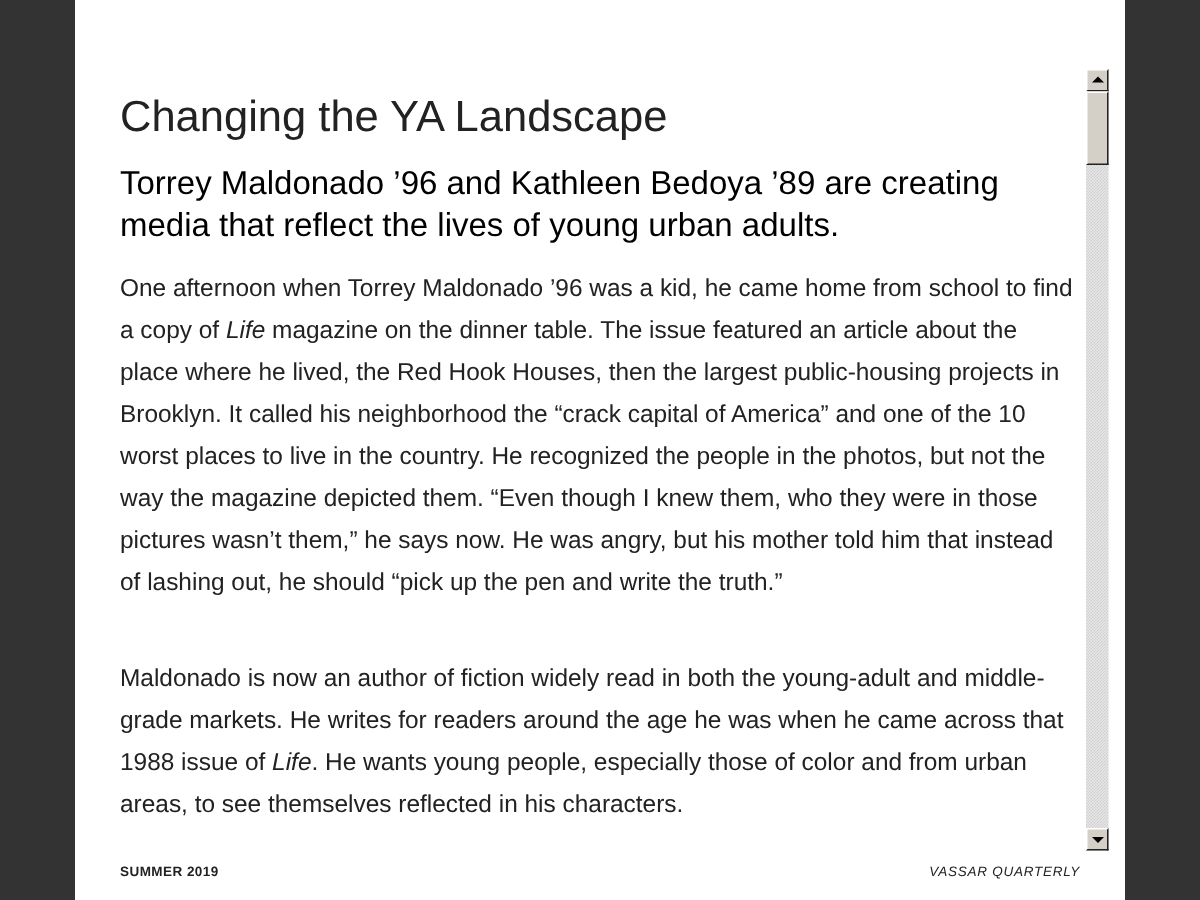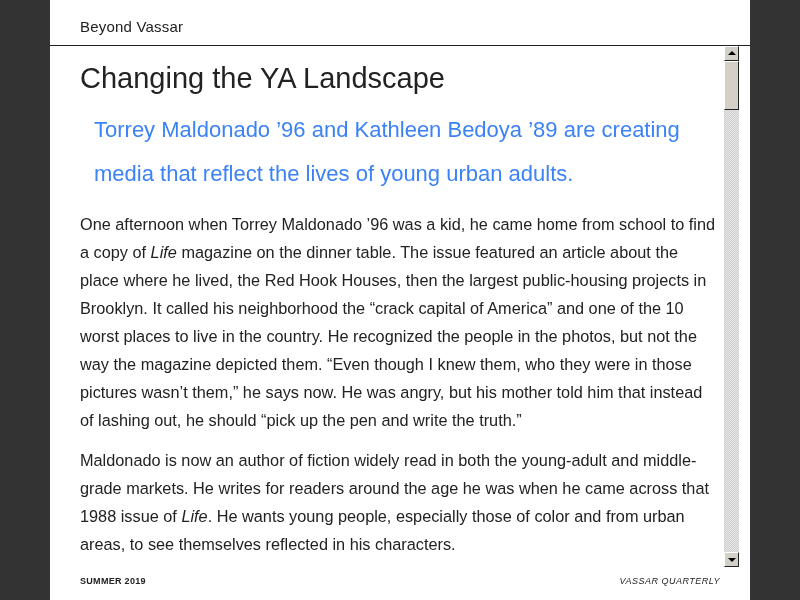--- a/index.html
+++ b/index.html
@@ -2,43 +2,40 @@
 <html><head>
 <meta charset="utf-8">
 <style>
   html, body { margin:0; padding:0; }
   body { width:800px; height:600px; background:#333333; position:relative; overflow:hidden; font-family:"Liberation Sans", sans-serif; color:#222; }
   .page { position:absolute; left:50px; top:0; width:700px; height:600px; background:#ffffff; }
   .header { position:absolute; left:0; top:0; width:700px; height:45px; border-bottom:1.5px solid #222; }
   .section-label { position:absolute; left:30px; top:18px; font-size:15px; color:#222; letter-spacing:0.2px; }
   .content { position:absolute; left:30px; top:46px; width:640px; height:522px; overflow:hidden; }
   .title { margin:12px 0 0 0; font-size:29px; font-weight:normal; color:#222; line-height:40px; }
-  .subtitle { margin:10px 0 0 14px; font-size:22px; line-height:44px; color:#3b82f6; width:640px; }
+  .subtitle { margin:10px 0 0 0; font-size:22px; line-height:28px; color:#000000; width:640px; }
   .para { margin:14px 0 0 0; font-size:16.3px; line-height:28px; color:#222; width:640px; }
-  .para + .para { margin-top:12px; }
+  .para + .para { margin-top:36px; }
   .para em { }
   .scrollbar { position:absolute; left:674px; top:46px; width:15px; height:521px; background-color:#e6e6e6;
     background-image: linear-gradient(45deg, #cfcfcf 25%, transparent 25%, transparent 75%, #cfcfcf 75%), linear-gradient(45deg, #cfcfcf 25%, transparent 25%, transparent 75%, #cfcfcf 75%);
     background-size:2px 2px; background-position:0 0, 1px 1px; }
   .sb-btn { position:absolute; left:0; width:13px; height:13px; background:#d4d0c8; border-top:1px solid #fff; border-left:1px solid #fff; border-right:1px solid #222; border-bottom:1px solid #222; box-sizing:content-box; }
   .sb-btn.up { top:0; }
   .sb-btn.down { bottom:0; }
   .arrow-up { position:absolute; left:3px; top:4px; width:0; height:0; border-left:4px solid transparent; border-right:4px solid transparent; border-bottom:4px solid #000; }
   .arrow-down { position:absolute; left:3px; top:5px; width:0; height:0; border-left:4px solid transparent; border-right:4px solid transparent; border-top:4px solid #000; }
   .sb-thumb { position:absolute; left:0; top:15px; width:13px; height:47px; background:#d4d0c8; border-top:1px solid #fff; border-left:1px solid #fff; border-right:1px solid #222; border-bottom:1px solid #222; }
   .footer-left { position:absolute; left:30px; top:576px; font-size:9px; font-weight:bold; color:#222; letter-spacing:0.3px; }
   .footer-right { position:absolute; right:30px; top:576px; font-size:9px; color:#222; letter-spacing:0.5px;font-style:italic; }
 </style>
 </head>
 <body>
 
 <div class="page">
-  <div class="header">
-    <span class="section-label">Beyond Vassar</span>
-  </div>
 
   <div class="content">
     <h1 class="title">Changing the YA Landscape</h1>
     <p class="subtitle">Torrey Maldonado ’96 and Kathleen Bedoya ’89 are creating media that reflect the lives of young urban adults.</p>
     <p class="para"><span>One afternoon when Torrey Maldonado ’96 was a kid, he came home from school to find a copy of </span><em>Life</em><span> magazine on the dinner table. The issue featured an article about the place where he lived, the Red Hook Houses, then the largest public-housing projects in Brooklyn. It called his neighborhood the “crack capital of America” and one of the 10 worst places to live in the country. He recognized the people in the photos, but not the way the magazine depicted them. “Even though I knew them, who they were in those pictures wasn’t them,” he says now. He was angry, but his mother told him that instead of lashing out, he should “pick up the pen and write the truth.”</span></p>
     <p class="para"><span>Maldonado is now an author of fiction widely read in both the young-adult and middle-grade markets. He writes for readers around the age he was when he came across that 1988 issue of </span><em>Life</em><span>. He wants young people, especially those of color and from urban areas, to see themselves reflected in his characters.</span></p>
   </div>
 
   <div class="scrollbar">
     <div class="sb-btn up">

